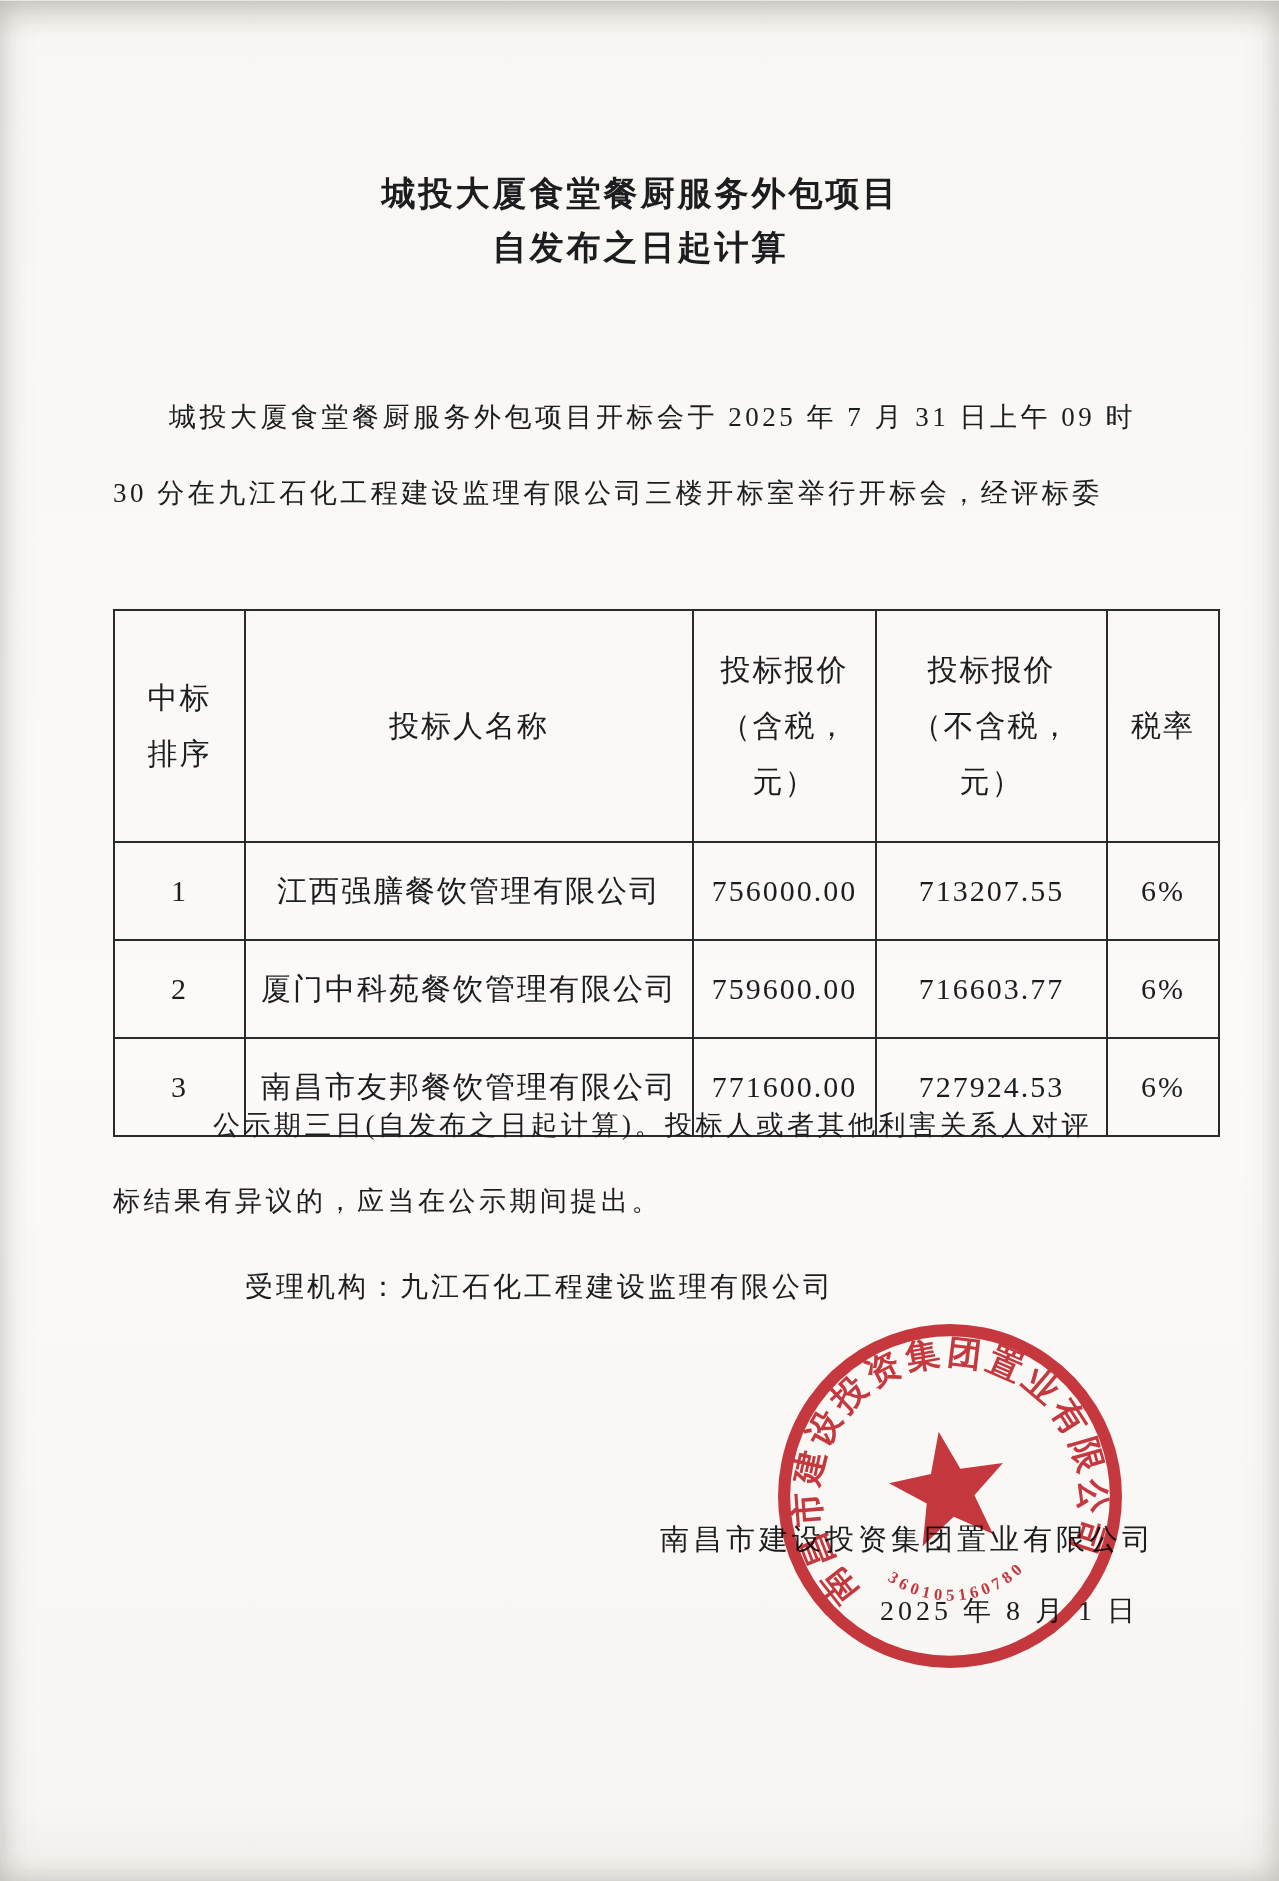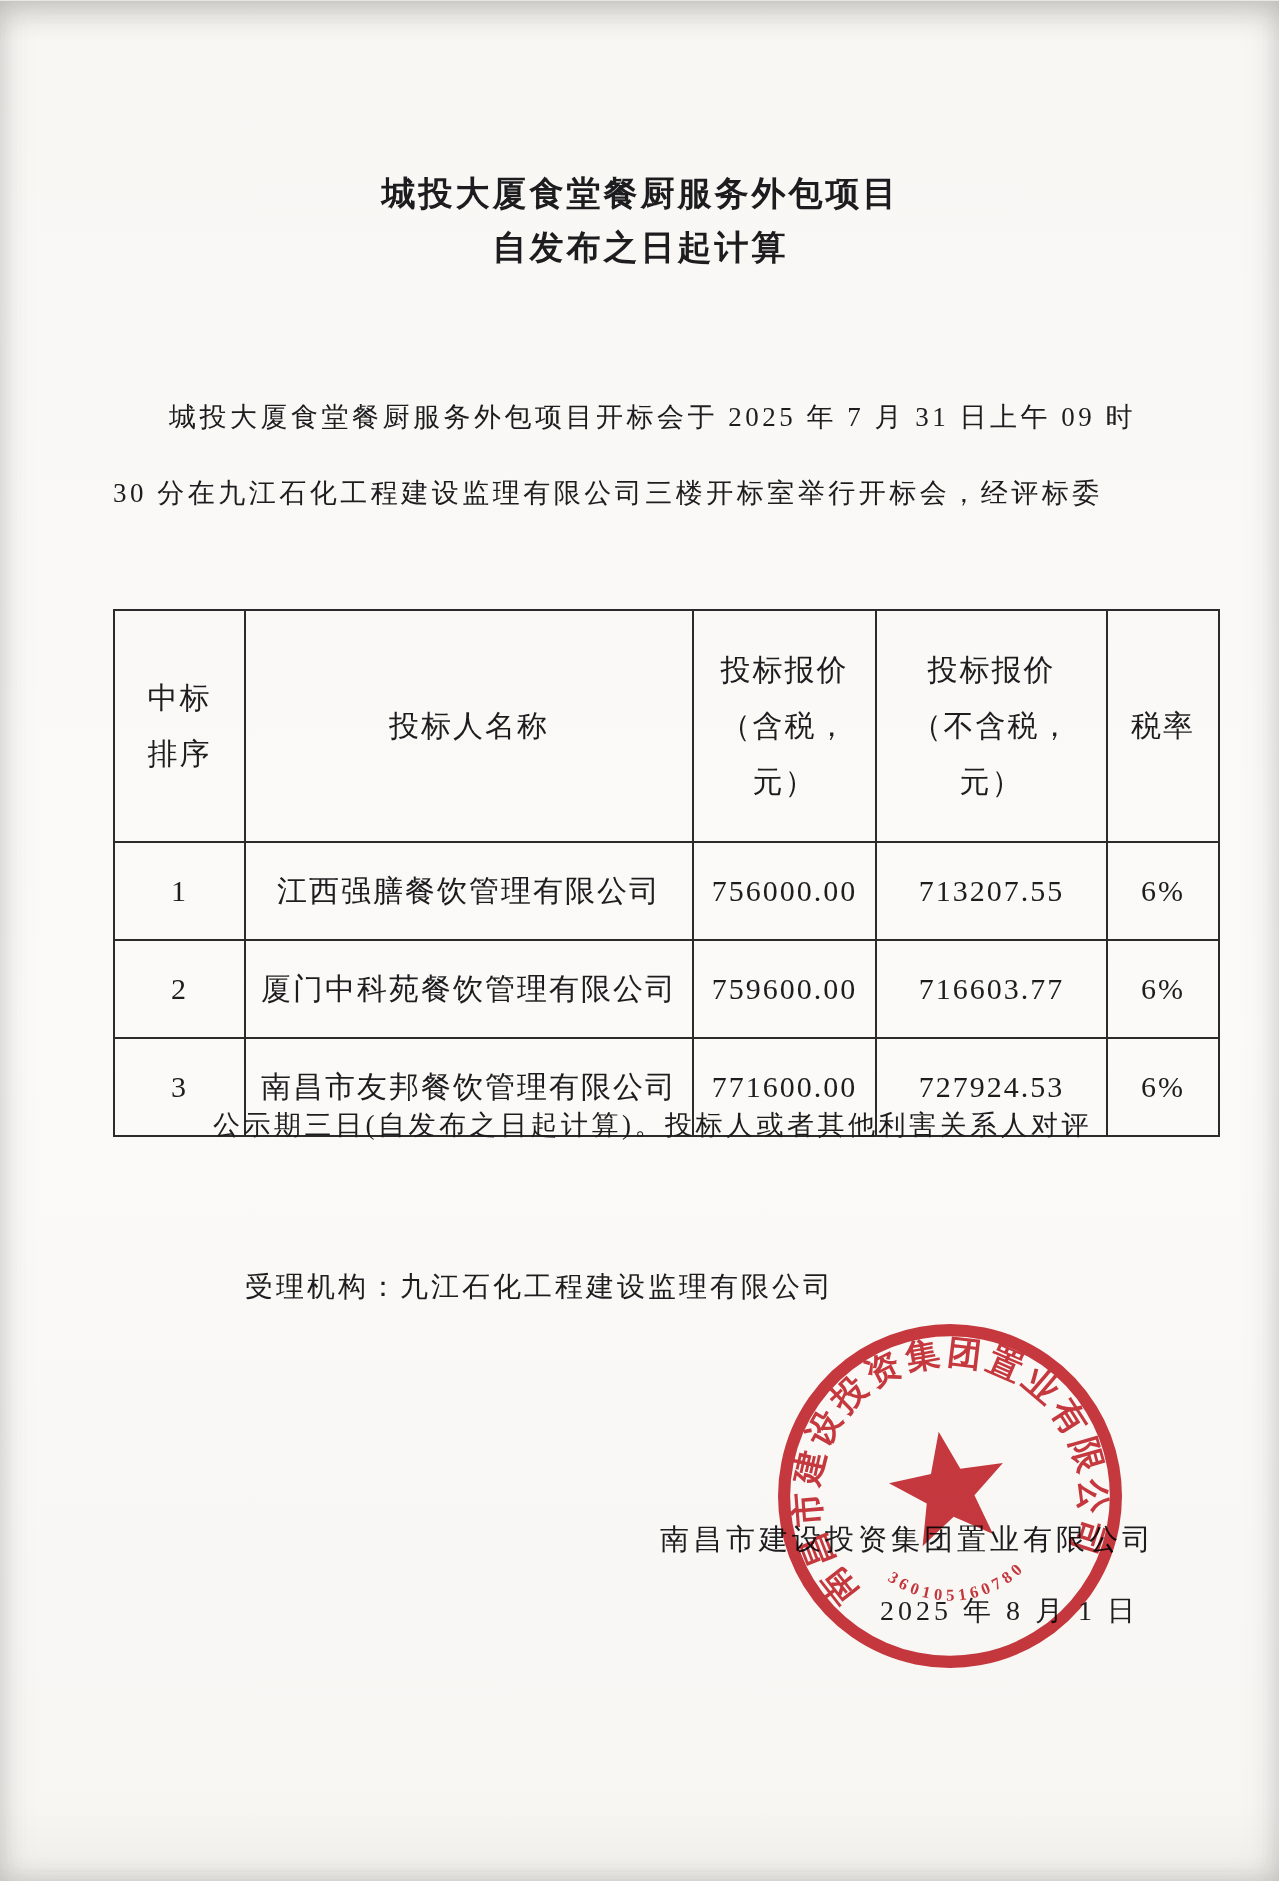--- a/index.html
+++ b/index.html
@@ -103,20 +103,21 @@
         <td>南昌市友邦餐饮管理有限公司</td>
         <td class="num">771600.00</td>
         <td class="num">727924.53</td>
         <td class="num">6%</td>
       </tr>
     </tbody>
   </table>
 
   <div class="notice">
     <div class="indent">公示期三日(自发布之日起计算)。投标人或者其他利害关系人对评</div>
+    <div>标结果有异议的，应当在公示期间提出。</div>
   </div>
 
   <div class="contact agency">受理机构：九江石化工程建设监理有限公司</div>
 
   <div class="sig sig-company">南昌市建设投资集团置业有限公司</div>
   <div class="sig sig-date">2025 年 8 月 1 日</div>
 
   <svg class="seal" viewBox="0 0 340 340">
     <defs>
       <path id="sealRing" d="M 170,289 A 119,119 0 1 1 170,51 A 119,119 0 1 1 170,289" fill="none"></path>

